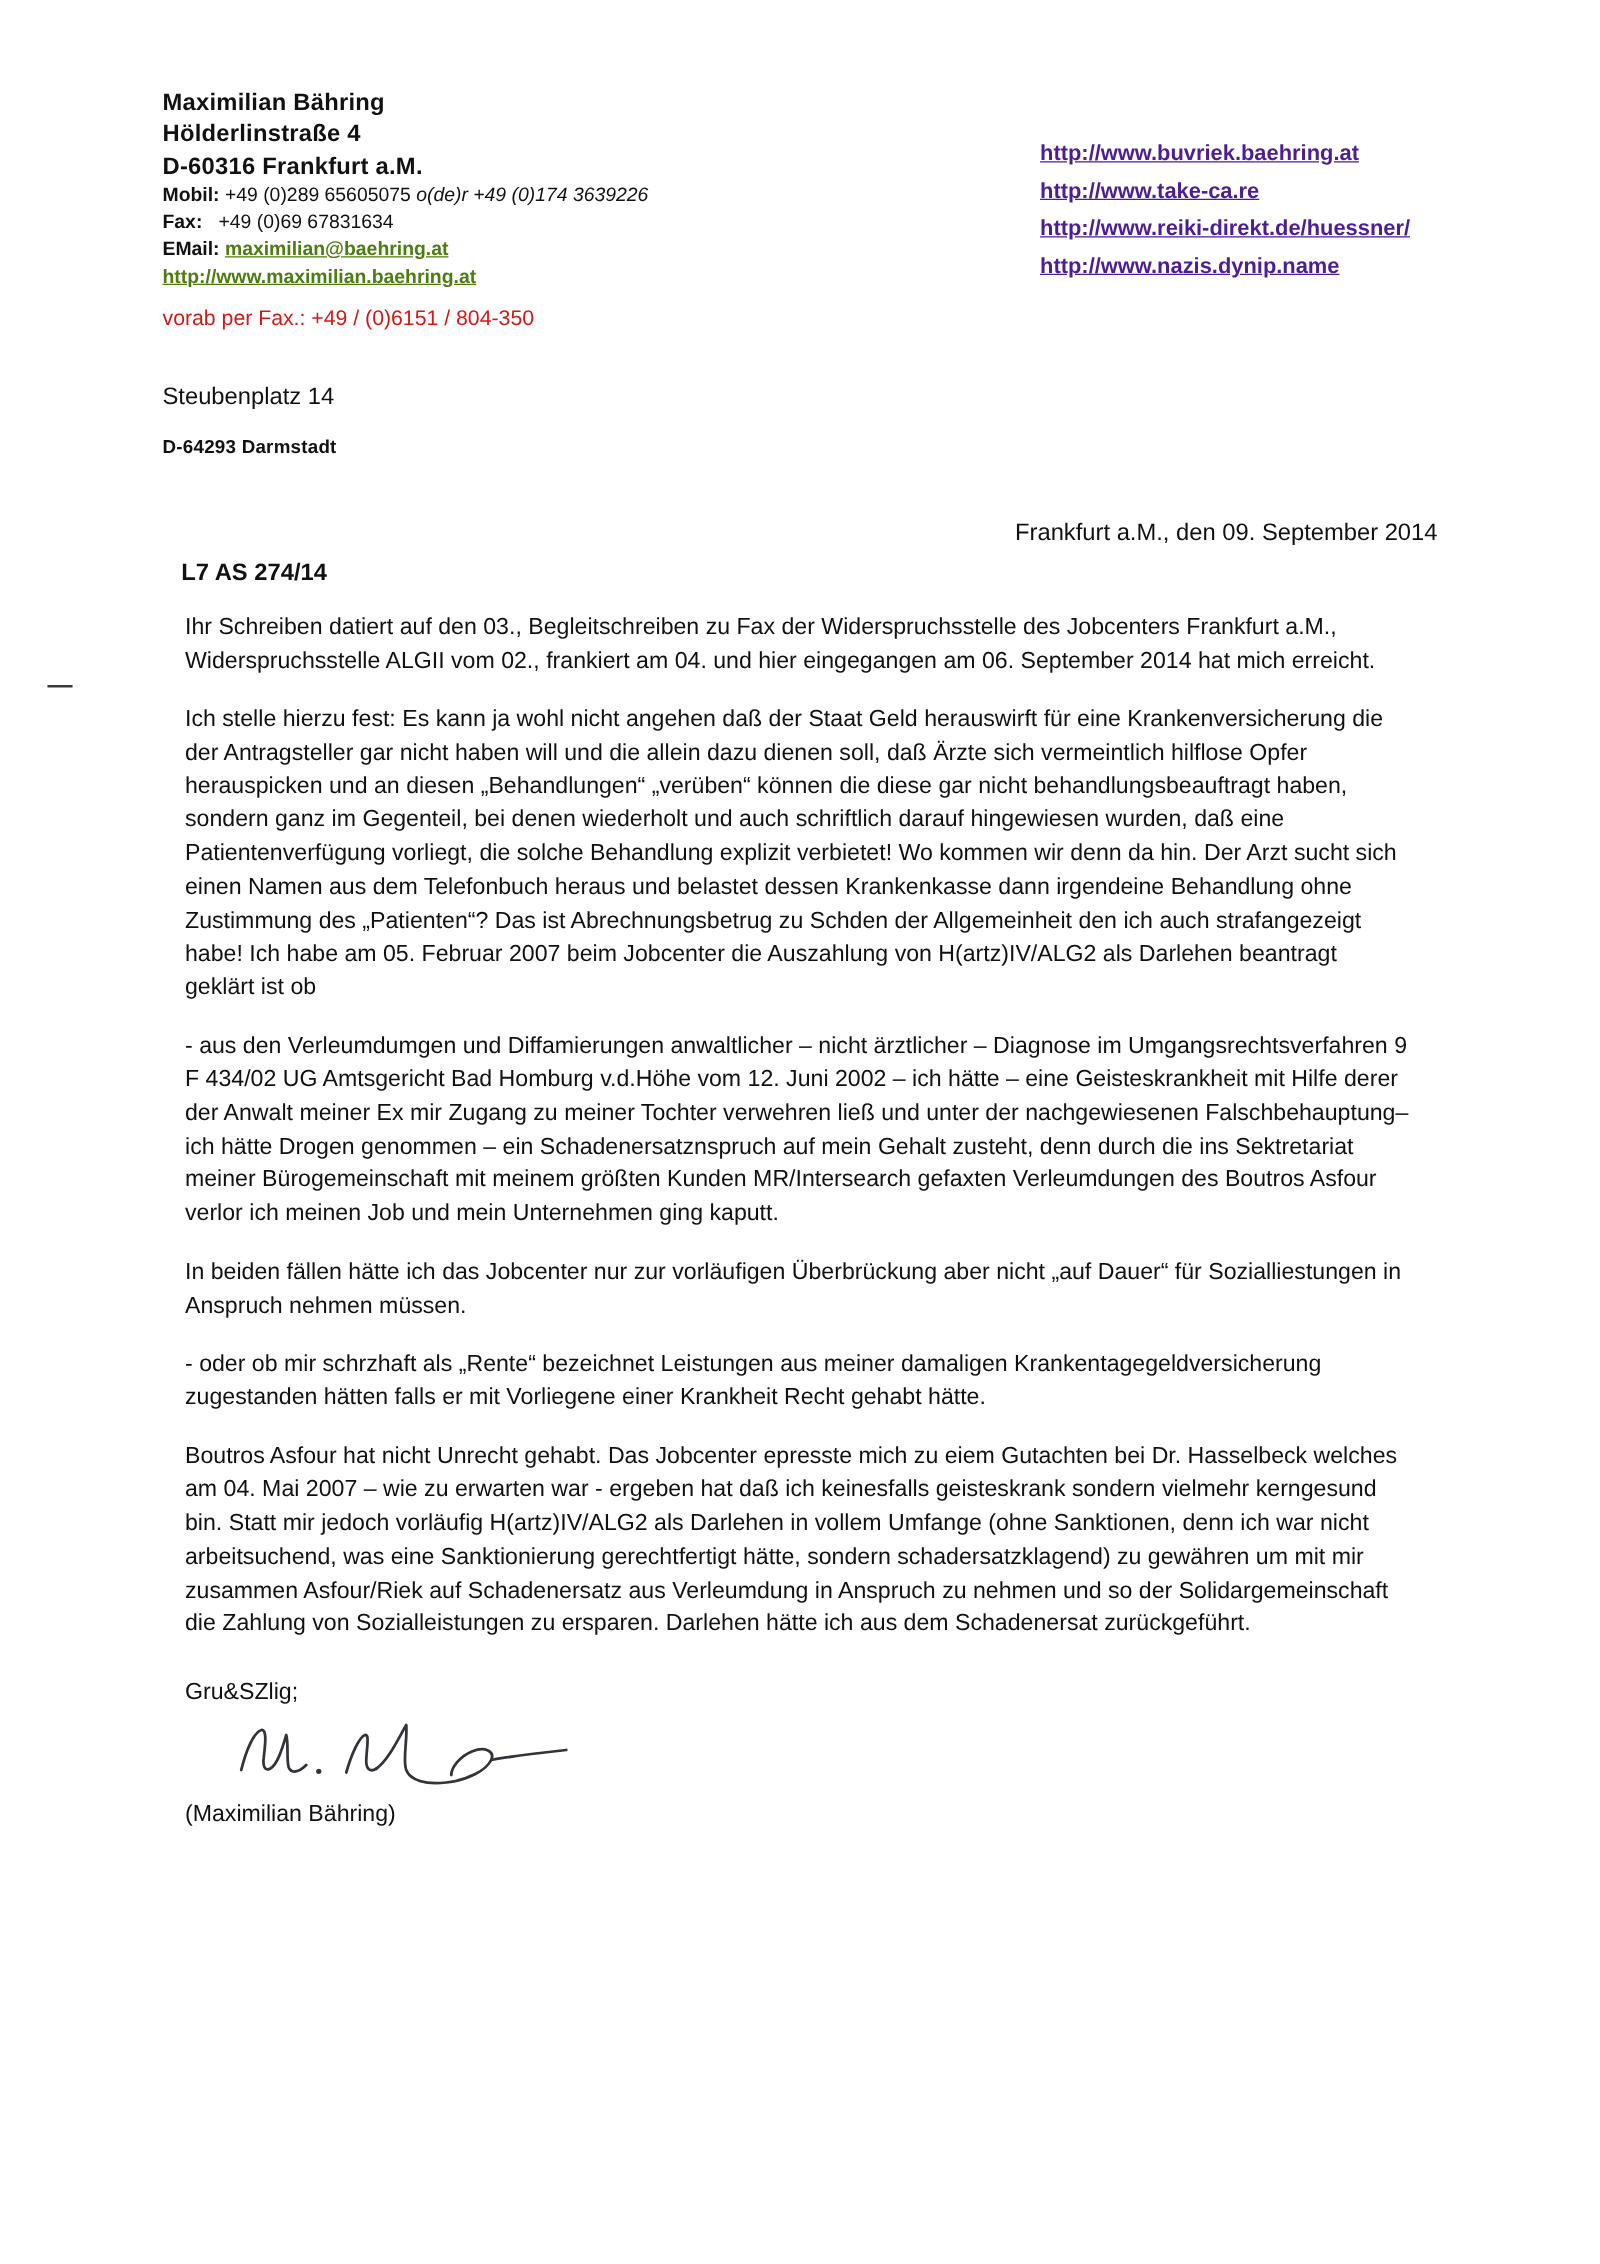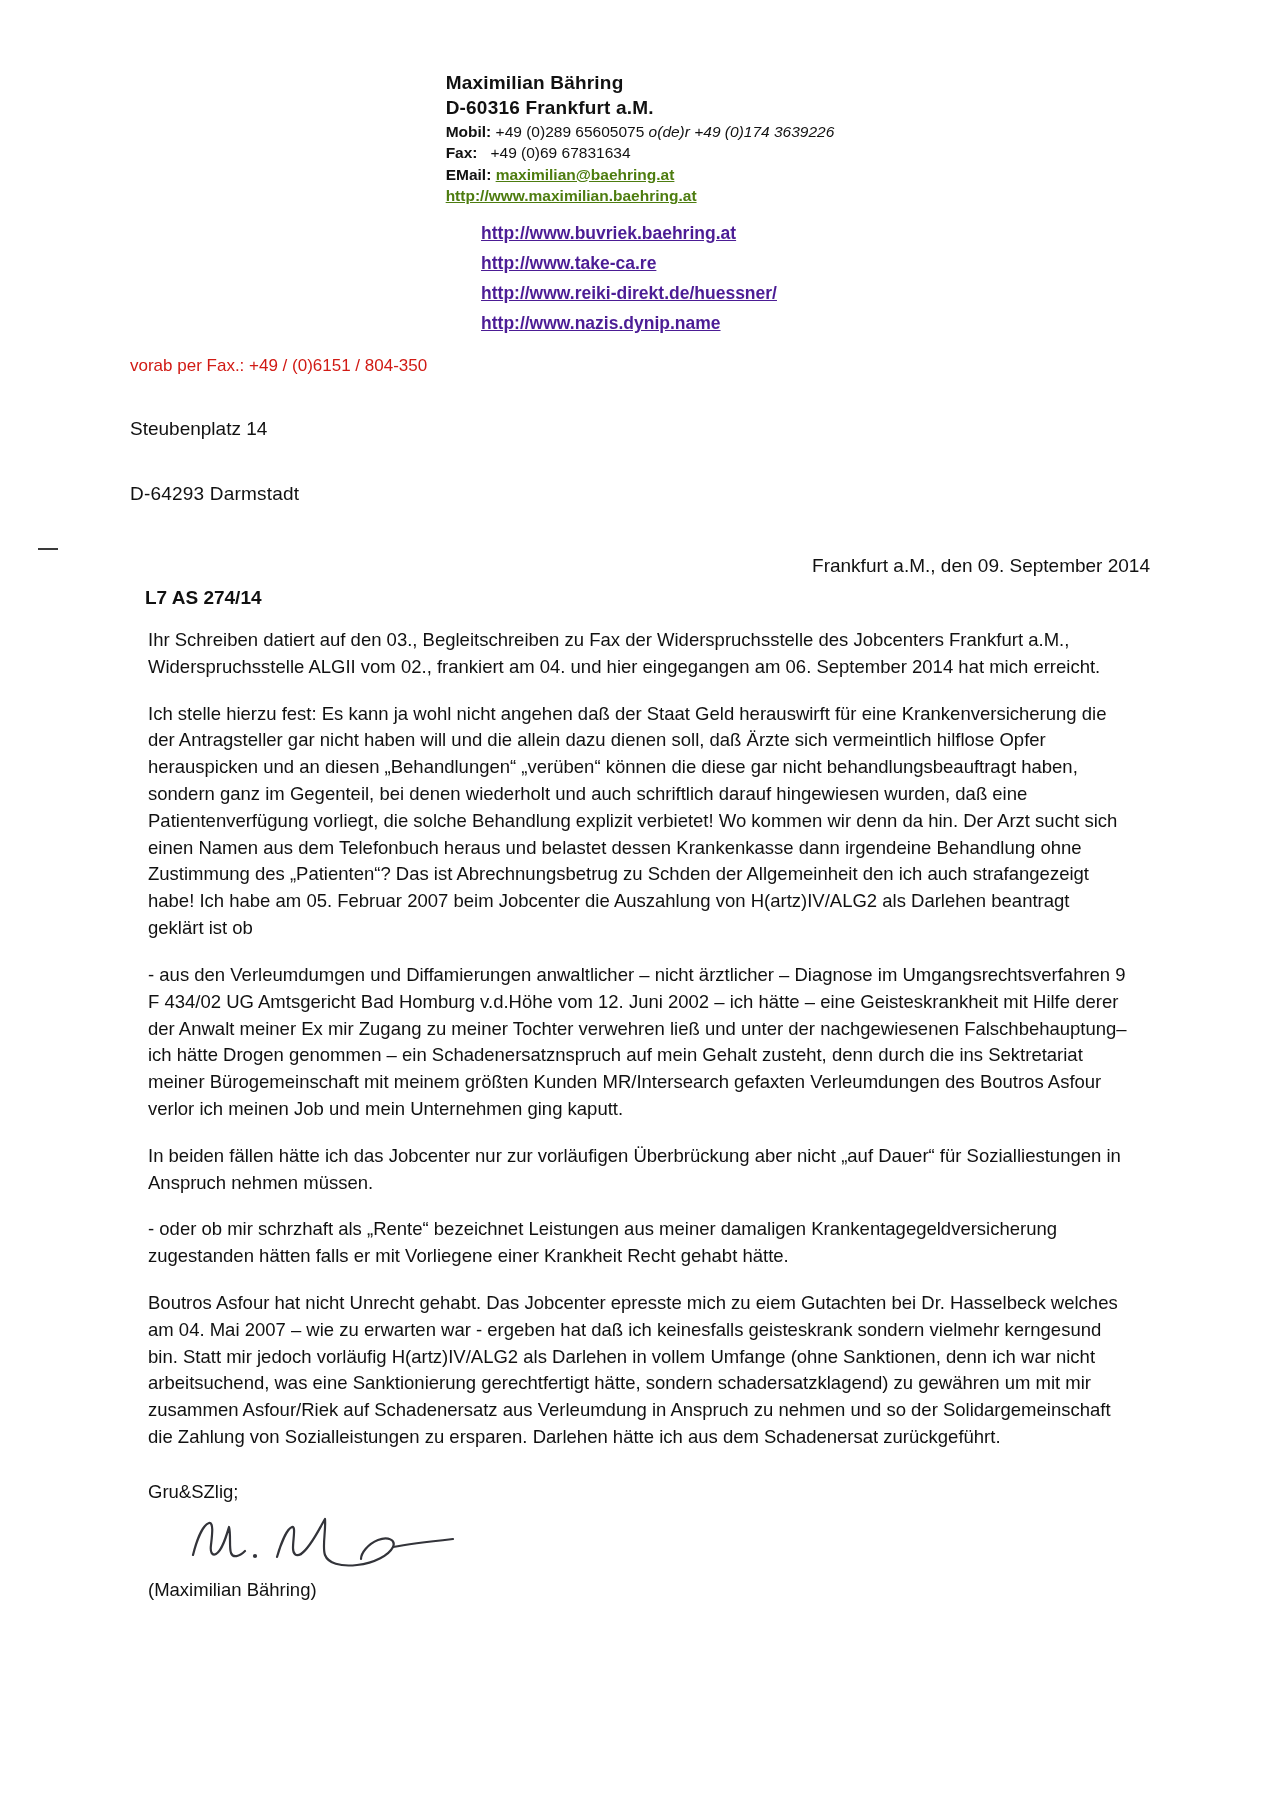--- a/index.html
+++ b/index.html
@@ -19,22 +19,21 @@
     width: 1280px;
     min-height: 1811px;
     box-sizing: border-box;
     padding: 70px 130px 40px 130px;
   }
 
   
   .header {
     display: flex;
     justify-content: space-between;
-    align-items: center;
-    flex-direction: column;
+    align-items: flex-end;
   }
   .sender {
     font-size: 17.5px;
     line-height: 1.33;
     color: #111;
   }
   .sender .name,
   .sender .street,
   .sender .city {
     font-weight: bold;
@@ -89,23 +88,23 @@
     color: #d11a14;
   }
 
   
   .recipient {
     margin-top: 40px;
     font-size: 19px;
     line-height: 1.42;
   }
   .recipient-city {
-    margin-top: 40px;
-    font-size: 19px;
-    font-weight: normal;
+    margin-top: 17px;
+    font-size: 15px;
+    font-weight: bold;
     letter-spacing: .2px;
   }
 
   
   .dateline {
     margin-top: 50px;
     text-align: right;
     font-size: 19px;
     padding-left: 90px;
   }
@@ -158,20 +157,21 @@
 <body>
 
 <div class="page">
 
   <div class="margin-dash"></div>
 
   <div class="header">
 
     <div class="sender">
       <div class="name">Maximilian Bähring</div>
+      <div class="street">Hölderlinstraße 4</div>
       <div class="city">D-60316 Frankfurt a.M.</div>
       <div class="row">
         <b>Mobil:</b>
         <span>+49 (0)289 65605075</span>
         <span class="ital">o(de)r</span>
         <span class="ital">+49 (0)174 3639226</span>
       </div>
       <div class="row">
         <b>Fax:</b>
         &nbsp;&nbsp;<span>+49 (0)69 67831634</span>

